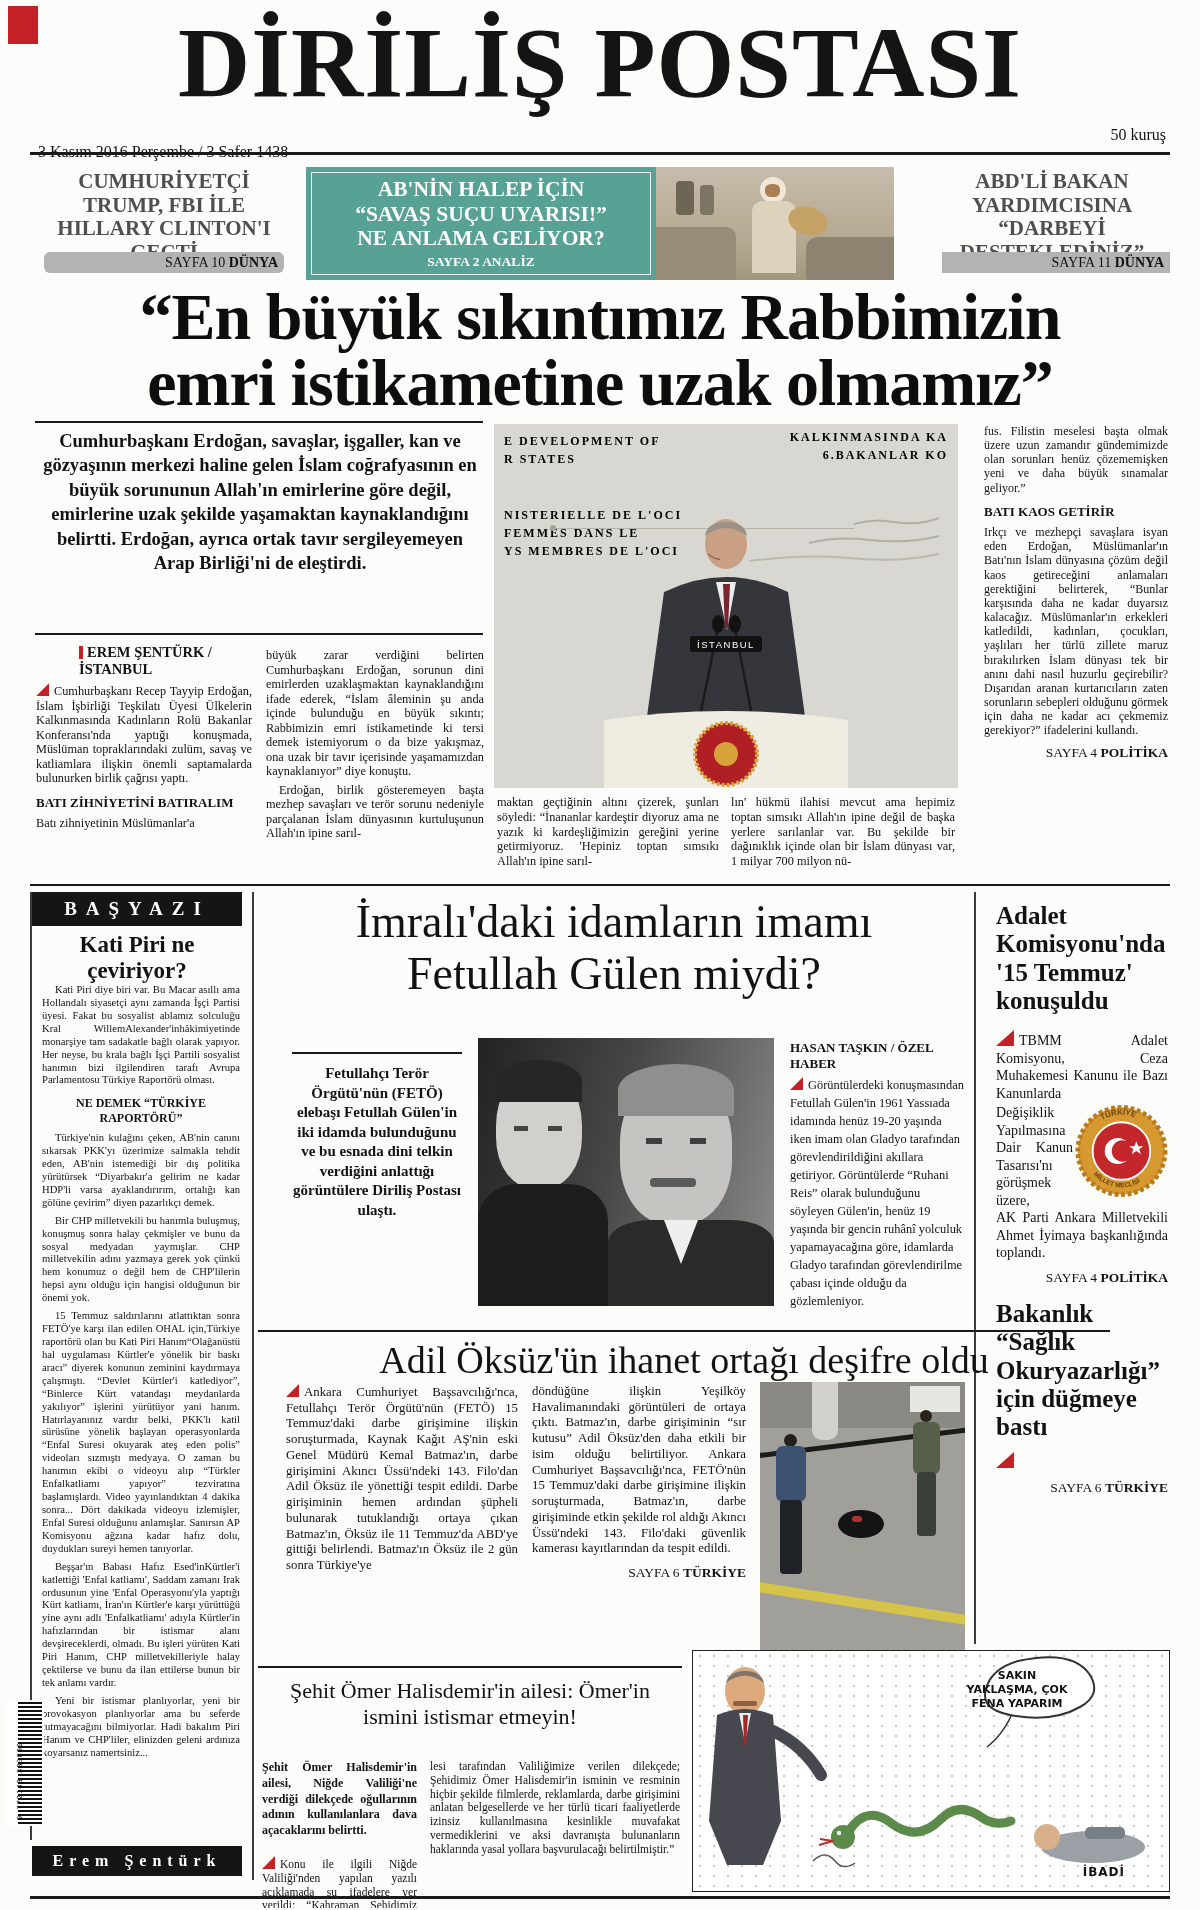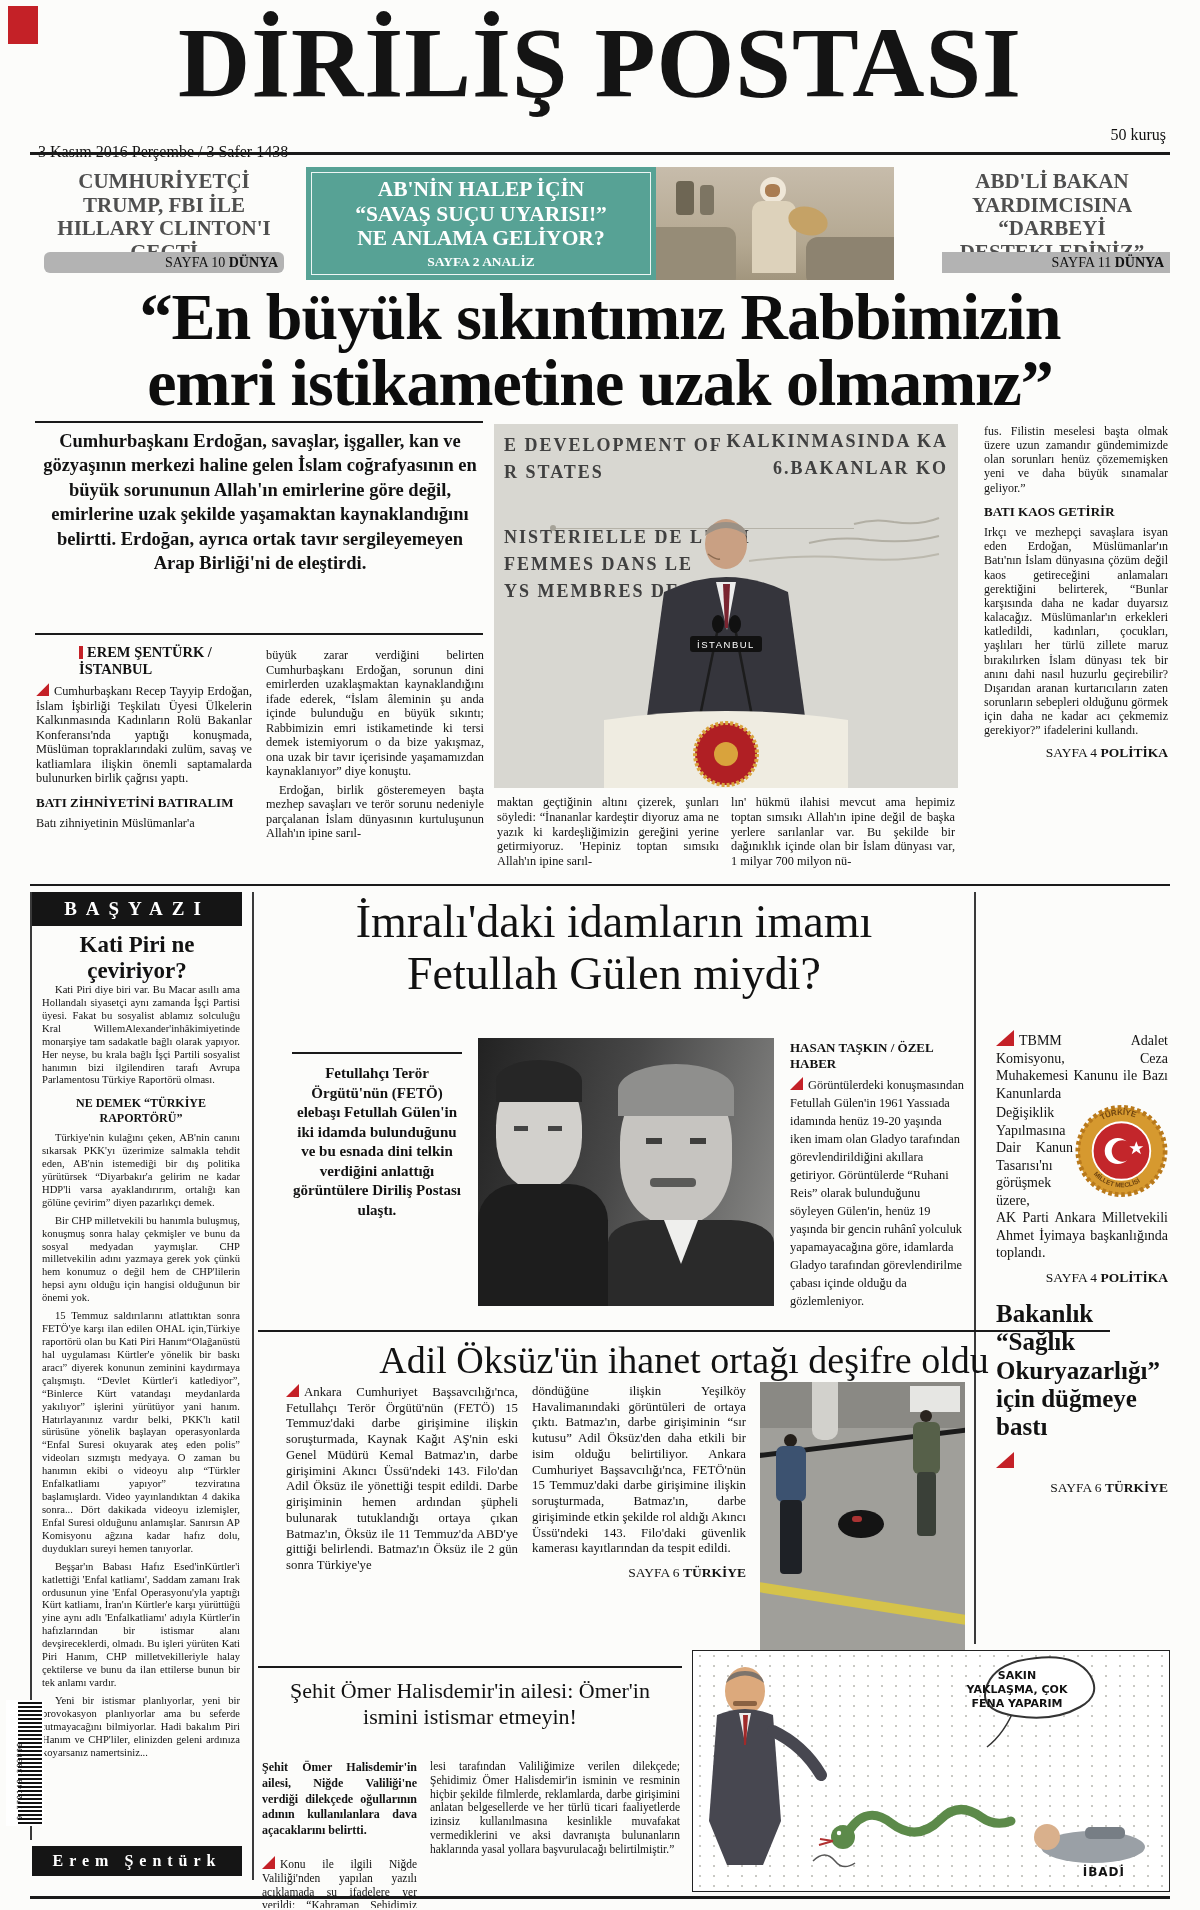--- a/index.html
+++ b/index.html
@@ -40,21 +40,21 @@
   .bodytext{font-size:12.3px;line-height:1.18;}
   .lead-col1{left:36px;top:644px;width:216px;height:228px;overflow:hidden;}
   .lead-col2{left:266px;top:648px;width:218px;height:224px;overflow:hidden;}
   .byline{font-size:14.5px;font-weight:bold;margin-bottom:5px;}
   .red-tick{display:inline-block;width:4px;height:13px;background:#c42127;margin-right:4px;vertical-align:-2px;}
   .subhead{font-weight:bold;font-size:13px;margin:9px 0 6px;}
   p{margin:0 0 4px;}
   .indent{text-indent:13px;}
   
   .lead-photo{left:494px;top:424px;width:464px;height:364px;background:#d8d7d1;overflow:hidden;}
-  .backdrop-text{color:#404040;font-size:18px;letter-spacing:2px;line-height:1.5;font-weight:bold;}
+  .backdrop-text{color:#000000;font-size:12px;letter-spacing:2px;line-height:1.5;font-weight:bold;}
   .backdrop-line{left:60px;top:104px;width:300px;height:1px;background:#b5b2a8;}
   .backdrop-dot{left:56px;top:101px;width:6px;height:6px;border-radius:50%;background:#a5a298;}
   .squiggle{color:#b9b6ac;font-size:15px;letter-spacing:1px;}
   .upcol{top:795px;height:80px;overflow:hidden;font-size:12.3px;line-height:1.2;}
   
   .lead-right{left:984px;top:424px;width:184px;height:452px;font-size:12px;line-height:1.18;overflow:hidden;}
   .sayfa{text-align:right;font-size:13.5px;margin-top:8px;}
   .sayfa b{font-weight:bold;}
   .rule-mid{left:30px;top:884px;width:1140px;height:1.5px;}
   
@@ -311,20 +311,21 @@
   <div class="abs halis-headline">
     <div>Şehit Ömer Halisdemir'in ailesi: Ömer'in</div>
     <div>ismini istismar etmeyin!</div>
   </div>
   <div class="abs halis-summary">Şehit Ömer Halisdemir'in ailesi, Niğde Valiliği'ne verdiği dilekçede oğullarının adının kullanılanlara dava açacaklarını belirtti.</div>
   <div class="abs halis-konu">
     <span class="tri"></span><span>Konu ile ilgili Niğde Valiliği'nden yapılan yazılı açıklamada şu ifadelere yer verildi: “Kahraman Şehidimiz Ömer Halisdemir'in ai-</span>
   </div>
   <div class="abs halis-col2">lesi tarafından Valiliğimize verilen dilekçede; Şehidimiz Ömer Halisdemir'in isminin ve resminin hiçbir şekilde filmlerde, reklamlarda, darbe girişimini anlatan belgesellerde ve her türlü ticari faaliyetlerde izinsiz kullanılmasına kesinlikle muvafakat vermediklerini ve aksi davranışta bulunanların haklarında yasal yollara başvurulacağı belirtilmiştir.”</div>
 
+  <div class="abs sb-title" style="top:902px;">Adalet Komisyonu'nda '15 Temmuz' konuşuldu</div>
   <div class="abs sb-body" style="top:1030px;">
     <span class="tri big"></span><span>TBMM Adalet Komisyonu, Ceza Muhakemesi Kanunu ile Bazı Kanunlarda</span>
     <div class="sb-row">
       <div class="sb-narrow">Değişiklik Yapılmasına Dair Kanun Tasarısı'nı görüşmek üzere,</div>
       <svg class="seal" viewBox="0 0 100 100">
         <circle cx="50" cy="50" r="47" fill="#d6992f"></circle>
         <circle cx="50" cy="50" r="47" fill="none" stroke="#b8791c" stroke-width="5" stroke-dasharray="4,3"></circle>
         <circle cx="50" cy="50" r="31" fill="#c3262b" stroke="#fff" stroke-width="2"></circle>
         <circle cx="46" cy="50" r="14" fill="#fff"></circle>
         <circle cx="51" cy="50" r="11.5" fill="#c3262b"></circle>

